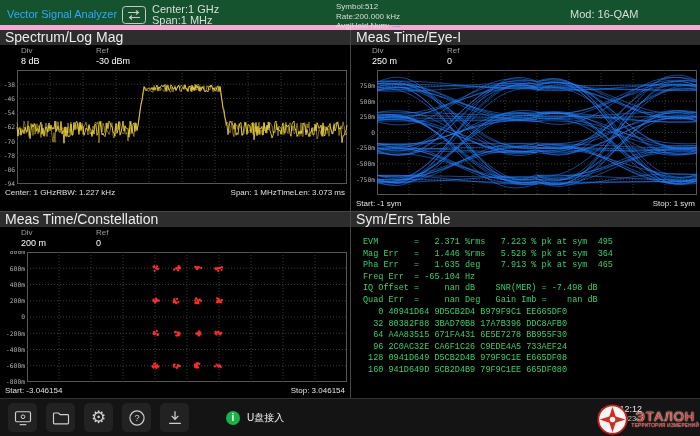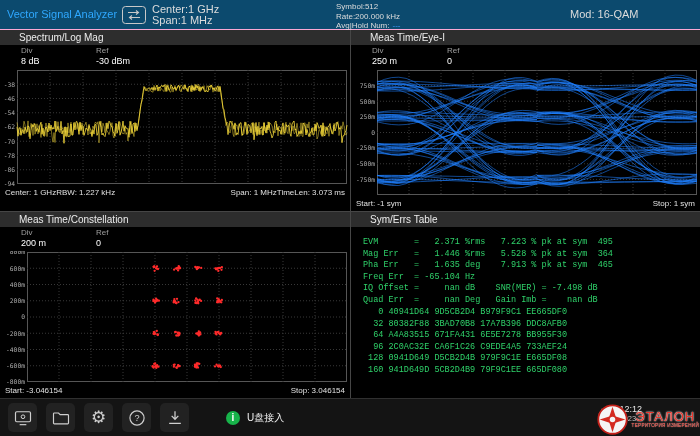--- a/index.html
+++ b/index.html
@@ -1,29 +1,29 @@
 <!DOCTYPE html>
 <html><head>
 <meta charset="utf-8">
 <style>
   *{box-sizing:border-box;margin:0;padding:0}
   body{width:700px;height:436px;background:#000;font-family:"Liberation Sans","DejaVu Sans",sans-serif;color:#fff;position:relative;overflow:hidden}
 
-  .topbar{position:absolute;left:0;top:0;width:700px;height:30px;background:#0c4a6e;border-bottom:1px solid #f9a8d4}
+  .topbar{position:absolute;left:0;top:0;width:700px;height:30px;background:#14532d;border-bottom:5px solid #f9a8d4}
   .app-title{position:absolute;left:7px;top:8px;font-size:11px;color:#2fa8ff}
   .loop-btn{position:absolute;left:122px;top:6px;width:24px;height:18px;cursor:pointer}
   .tb-col{position:absolute;font-size:11px;color:#dcdcdc;line-height:11px}
   .tb-col.c1{left:152px;top:4px}
   .tb-col.c2{left:336px;top:2px;font-size:8px;line-height:9.5px}
   .tb-col.c3{left:570px;top:9px}
   .blue{color:#3d9bff;margin-left:3px}
 
   .main{position:absolute;left:0;top:30px;width:700px;height:368px;display:grid;grid-template-columns:350px 349px;grid-template-rows:181px 186px;gap:1px;background:#464646}
   .panel{background:#000;display:flex;flex-direction:column;overflow:hidden}
-  .panel-header{flex:0 0 15px;background:#2d2d2d;font-size:10px;color:#ececec;line-height:15px;padding-left:19px}
+  .panel-header{flex:0 0 15px;background:#2d2d2d;font-size:14px;color:#ececec;line-height:15px;padding-left:5px}
   .panel-controls{flex:0 0 24px;position:relative}
   .ctrl{position:absolute;top:1px}
   .ctrl .lab{font-size:8px;color:#9f9f9f;line-height:10px}
   .ctrl .val{font-size:9px;color:#fff;line-height:11px}
   .ctrl.c-div{left:21px}
   .ctrl.c-ref{left:96px}
   .plot{flex:1;position:relative}
   .plot svg{position:absolute;inset:0;width:100%;height:100%;display:block}
   .panel-footer{flex:0 0 14px;display:flex;justify-content:space-between;padding:0 5px;font-size:8px;color:#e0e0e0;line-height:13px}
   .panel-footer.two{flex:0 0 25px;line-height:11px;padding-top:1px}

